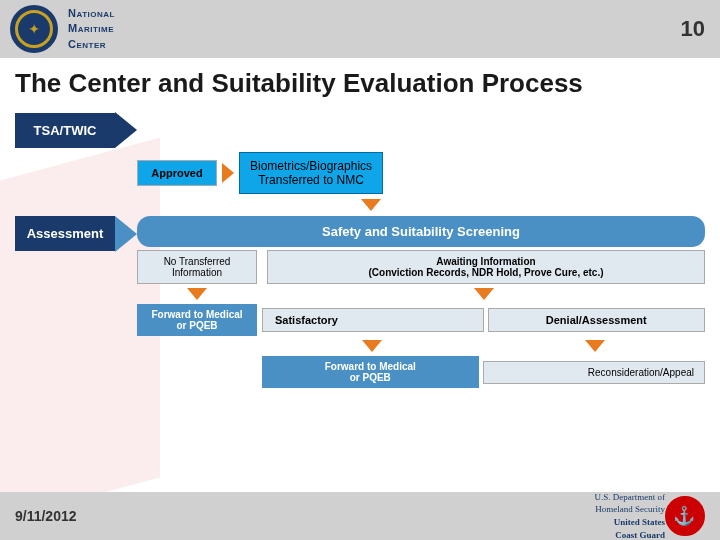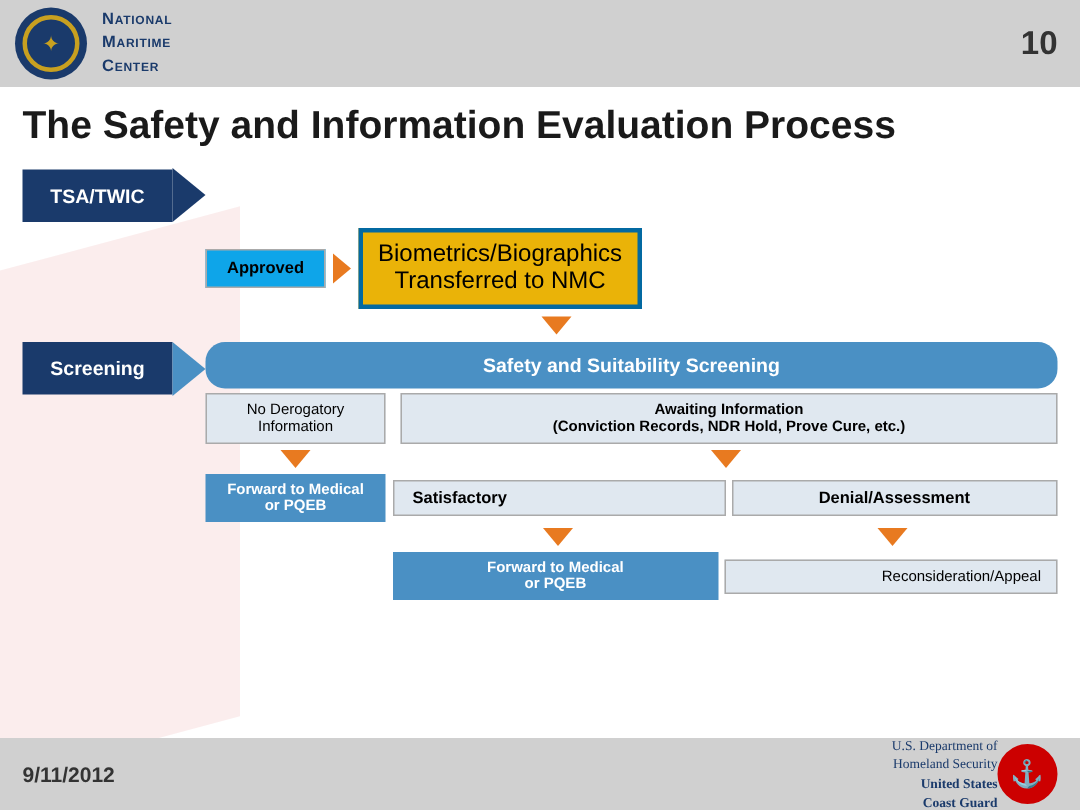--- a/index.html
+++ b/index.html
@@ -133,23 +133,23 @@
       border: 1px solid #aaa;
       font-size: 11px;
       padding: 6px 12px;
       text-align: center;
       min-width: 80px;
       font-weight: bold;
     }
 
     
     .biometrics-box {
-      background: #eab308;
-      border: 3px solid #0369a1;
-      font-size: 16px;
+      background: #0ea5e9;
+      border: 1px solid #0369a1;
+      font-size: 12px;
       padding: 6px 10px;
       text-align: center;
       min-width: 140px;
     }
 
     
     .eval-box {
       background: #1a3a6b;
       color: #fff;
       font-weight: bold;
@@ -345,21 +345,21 @@
     </div>
   </div>
   <div class="org-name">
     <div>National</div>
     <div>Maritime</div>
     <div>Center</div>
   </div>
   <div class="slide-number">10</div>
 </div>
 
-<div class="page-title">The Safety and Information Evaluation Process</div>
+<div class="page-title">The Center and Suitability Evaluation Process</div>
 
 <div class="main-content">
   <div class="bg-shape-red"></div>
 
   <div class="diagram">
 
     <div class="row1">
       <div class="tsa-box">TSA/TWIC</div>
       <div class="arrow-right"></div>
     </div>
@@ -379,29 +379,29 @@
 
     <div style="display:flex; margin-bottom:3px;">
       <div class="spacer-100"></div>
       <div class="spacer-22"></div>
       <div style="flex:1; display:flex; justify-content:center; padding-right:100px;">
         <div class="arrow-down-orange"></div>
       </div>
     </div>
 
     <div class="eval-row">
-      <div class="eval-box">Screening</div>
+      <div class="eval-box">Assessment</div>
       <div class="arrow-right arrow-right-blue" style="border-left-color:#4a90c4;"></div>
       <div class="right-section">
 
         <div class="safety-banner">Safety and Suitability Screening</div>
 
         <div class="two-col">
           <div class="no-derog-box">
-            <span style="white-space:pre-line;">No Derogatory
+            <span style="white-space:pre-line;">No Transferred
 Information</span>
           </div>
           <div class="awaiting-box">
             <span style="white-space:pre-line;">Awaiting Information
 (Conviction Records, NDR Hold, Prove Cure, etc.)</span>
           </div>
         </div>
 
         <div class="two-col">
           <div style="width:120px; display:flex; justify-content:center;">

